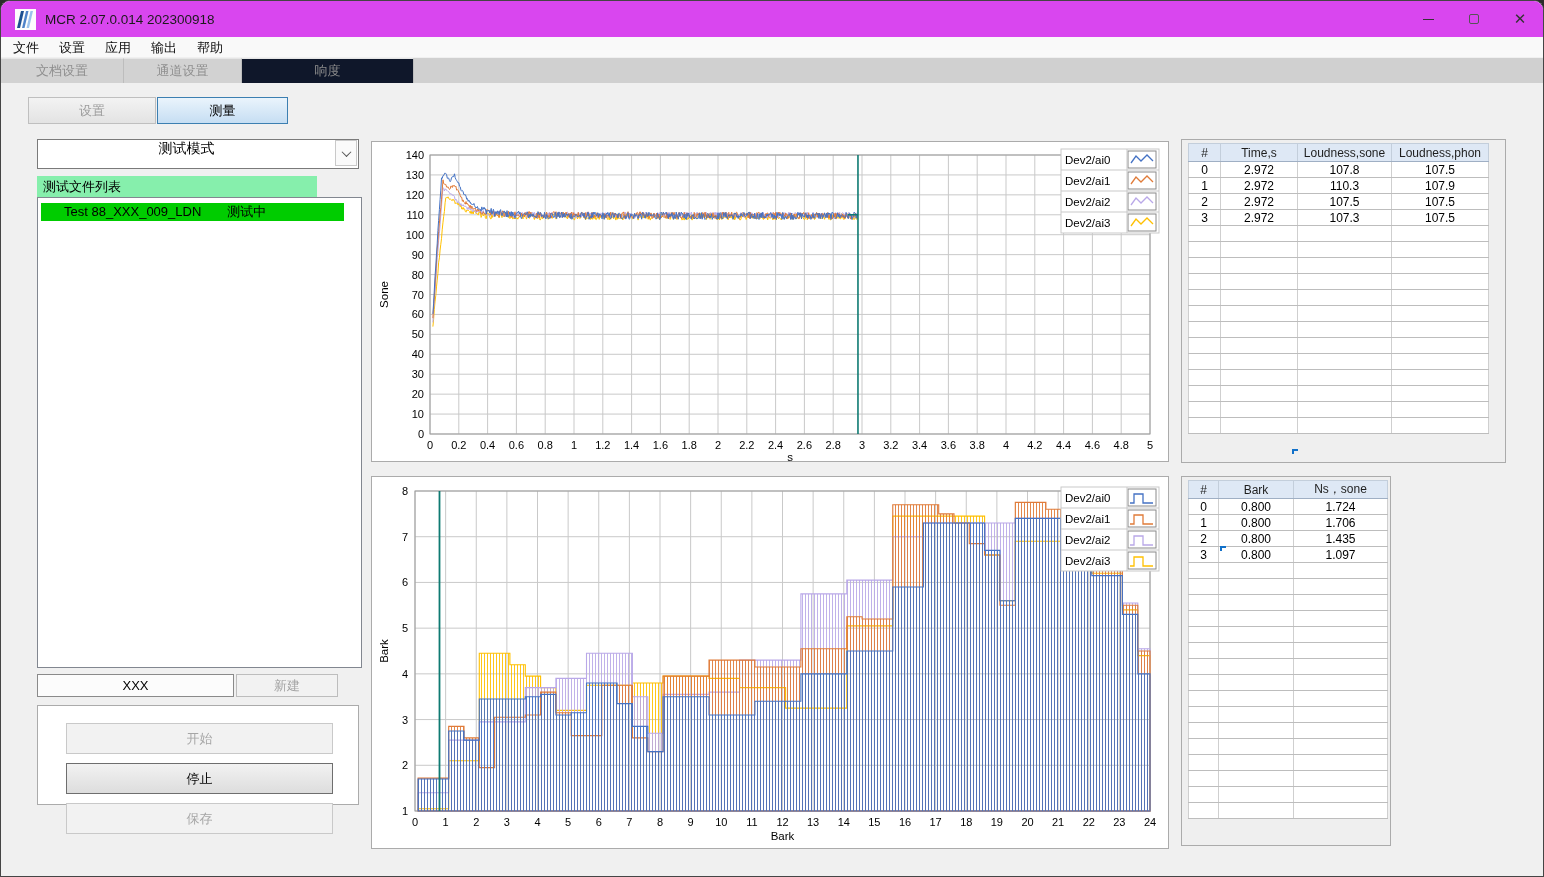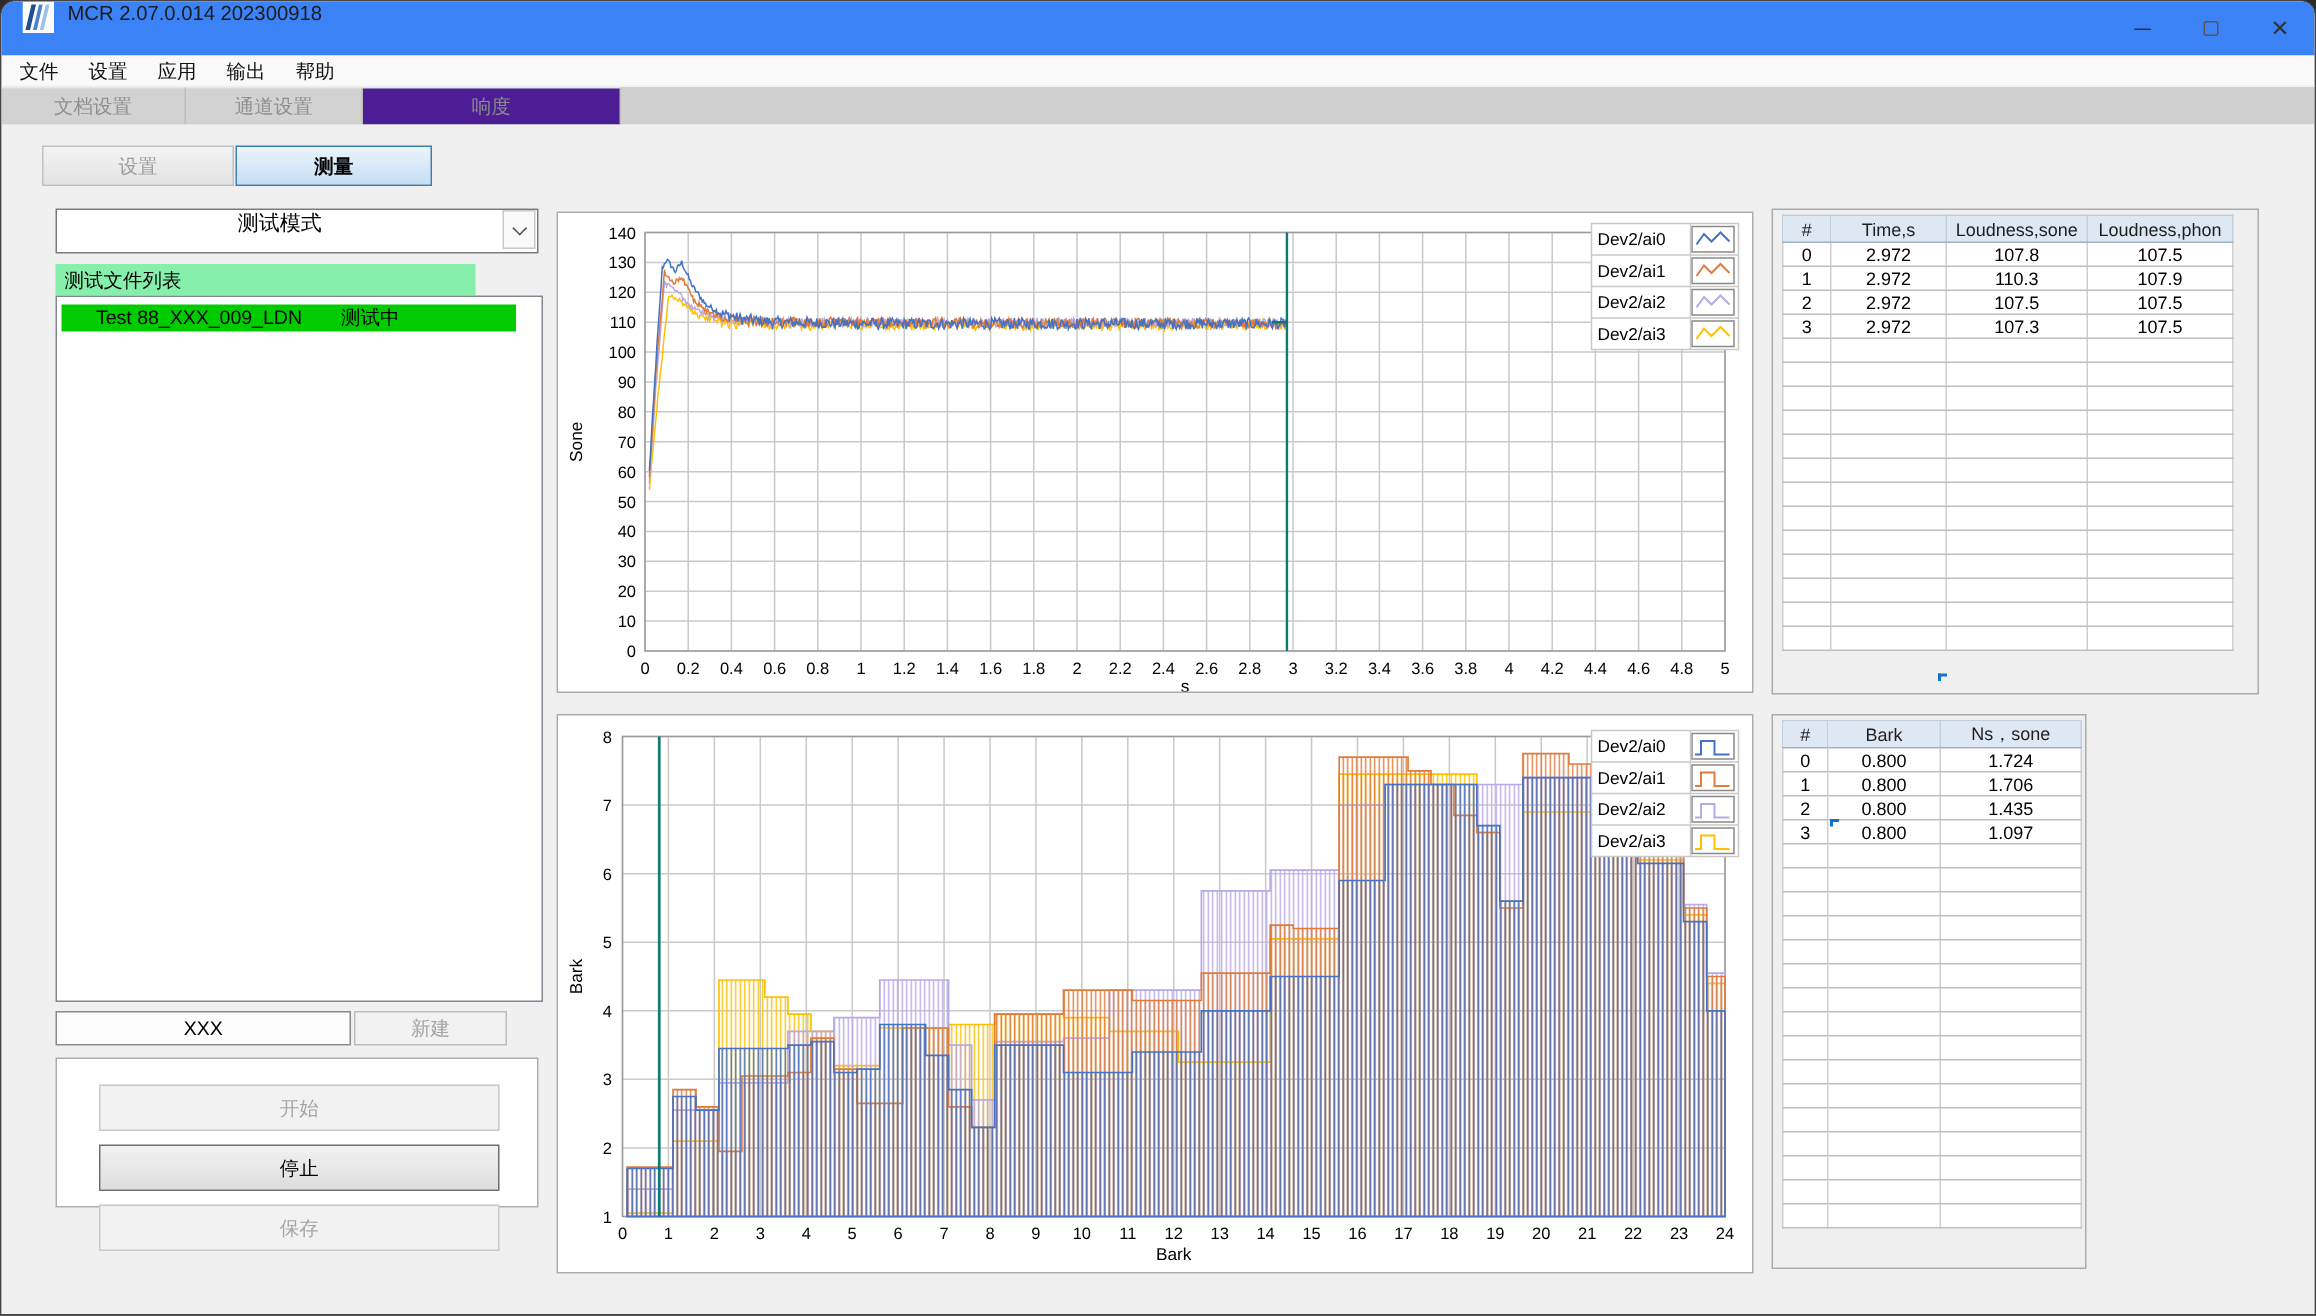--- a/index.html
+++ b/index.html
@@ -1,41 +1,41 @@
 <!DOCTYPE html>
 <html><head>
 <meta charset="utf-8">
 <style>
   html,body{margin:0;padding:0;background:#2b2b2b;}
   *{box-sizing:border-box;font-family:"Liberation Sans","DejaVu Sans",sans-serif;}
   #window{position:relative;width:1544px;height:877px;background:#F0F0F0;overflow:hidden;
           border-radius:10px 10px 0 0;border:1px solid #454545;}
   
-  .titlebar{position:absolute;left:0;top:0;right:0;height:36px;background:#3b82f6;display:flex;align-items:flex-start;}
+  .titlebar{position:absolute;left:0;top:0;right:0;height:36px;background:#d946ef;display:flex;align-items:center;}
   .app-icon{width:21px;height:21px;margin-left:14px;margin-right:9px;flex:0 0 auto;}
   .title-text{font-size:13.5px;color:#1b1b1b;}
   .win-controls{margin-left:auto;display:flex;height:36px;}
   .win-btn{width:46px;height:36px;display:flex;align-items:center;justify-content:center;
            color:#333;font-size:14px;cursor:default;}
   .win-btn.min span{display:block;width:11px;height:1px;background:#333;}
   .win-btn.max span{display:block;width:10px;height:10px;border:1px solid #555;border-radius:2px;}
   .win-btn.close{font-size:15px;}
   
   .menubar{position:absolute;left:0;top:36px;right:0;height:21px;background:#F9F9F9;display:flex;align-items:center;padding-left:2px;border-bottom:1px solid #F0F0F0;}
   .menu-item{font-size:13px;color:#111;padding:0 10px;line-height:21px;}
   
   .tabbar{position:absolute;left:0;top:57px;right:0;height:25px;background:#D0D0D0;display:flex;}
   .tab{height:25px;display:flex;align-items:center;justify-content:center;font-size:13px;color:#8F8F8F;
        background:#D2D2D2;border-right:1px solid #BDBDBD;border-top:1px solid #E6E6E6;}
-  .tab.active{background:#4c1d95;color:#8C8C8C;}
+  .tab.active{background:#0f172a;color:#8C8C8C;}
   
   .content{position:absolute;left:0;top:82px;right:0;bottom:0;background:#F0F0F0;}
   .subtab{position:absolute;top:14px;height:27px;font-size:13px;display:flex;align-items:center;justify-content:center;}
   .subtab.inactive{left:27px;width:128px;background:linear-gradient(#F3F3F3,#E3E3E3);border:1px solid #BFBFBF;color:#9C9C9C;}
-  .subtab.active{left:156px;width:131px;background:linear-gradient(#EAF4FC,#C6DEF3);border:1px solid #3C7FB1;color:#000;font-weight:bold;}
+  .subtab.active{left:156px;width:131px;background:linear-gradient(#EAF4FC,#C6DEF3);border:1px solid #3C7FB1;color:#000;}
   
   .mode-select{position:absolute;left:36px;top:56px;width:322px;height:30px;background:#fff;border:1px solid #7A7A7A;
                display:flex;align-items:flex-start;}
   .mode-select .val{flex:1;text-align:center;font-size:14px;color:#000;}
   .mode-select .dd{width:22px;height:26px;margin-right:1px;border:1px solid #C9C9C9;background:#FAFAFA;
                    display:flex;align-items:center;justify-content:center;}
   .chev{width:7px;height:7px;border-right:1.5px solid #555;border-bottom:1.5px solid #555;transform:rotate(45deg) translate(-1px,-1px);}
   .list-header{position:absolute;left:36px;top:93px;width:280px;height:21px;background:#86efac;
                font-size:13px;color:#000;line-height:21px;padding-left:6px;}
   .listbox{position:absolute;left:36px;top:114px;width:325px;height:471px;background:#fff;border:1px solid #828790;}

